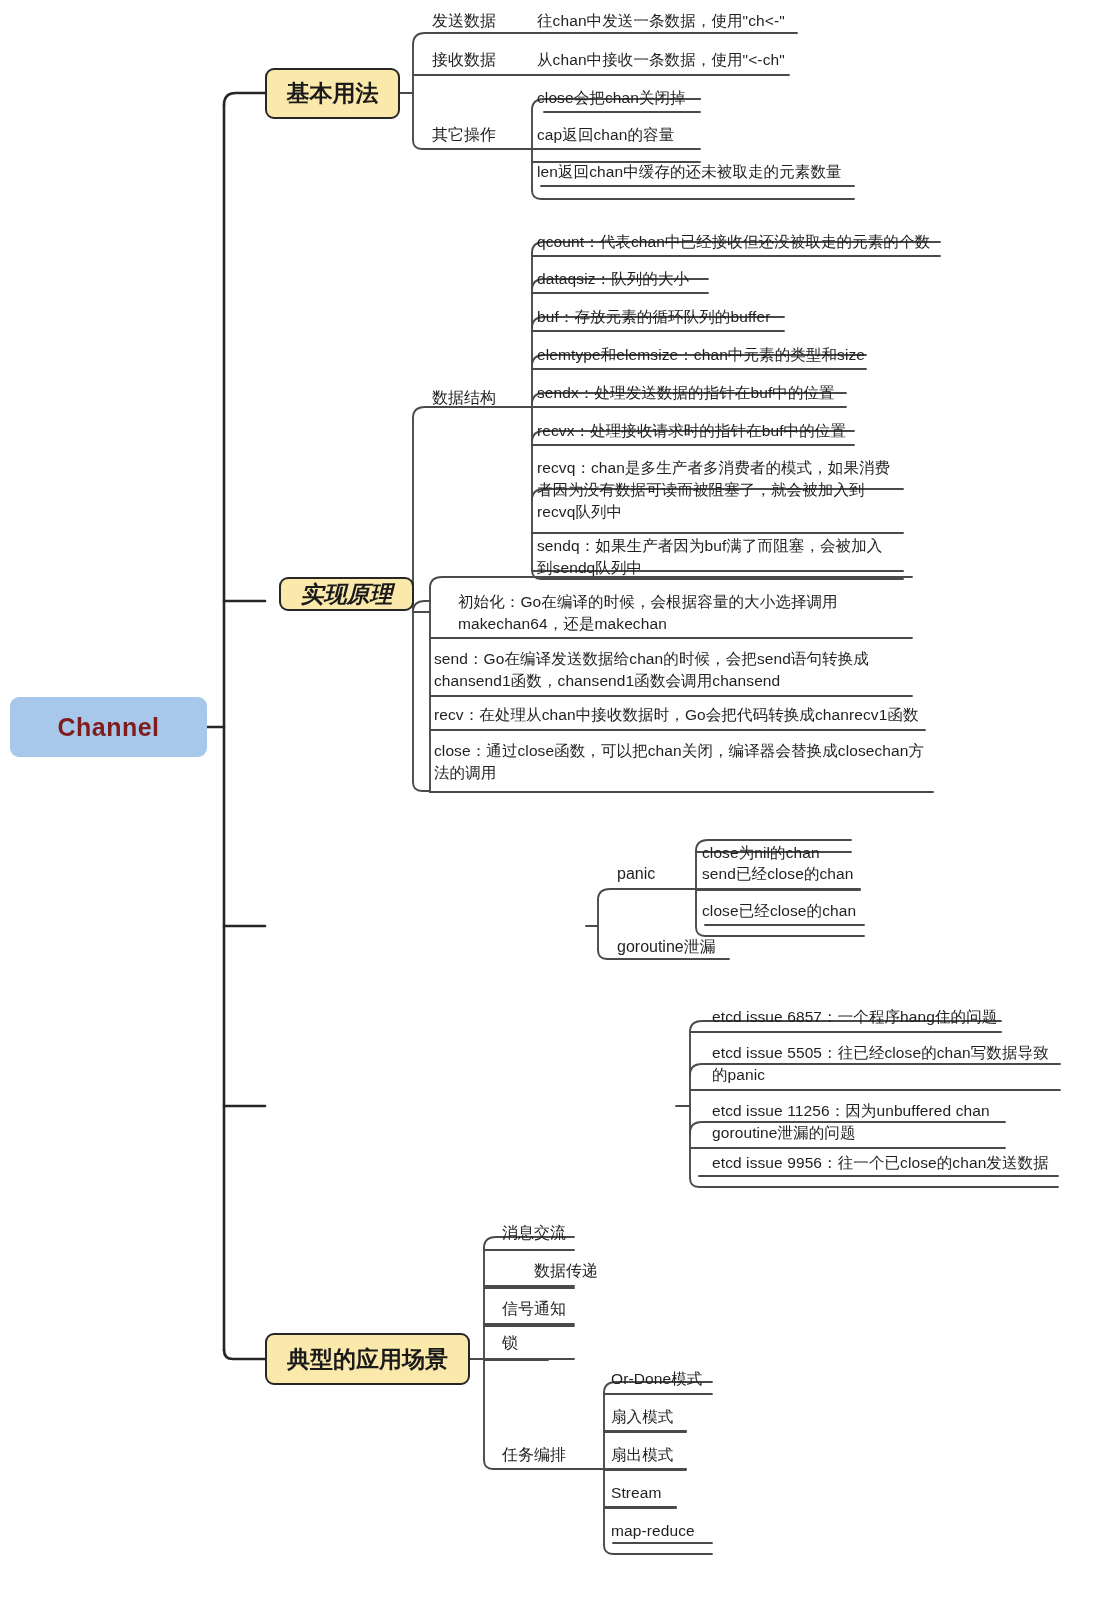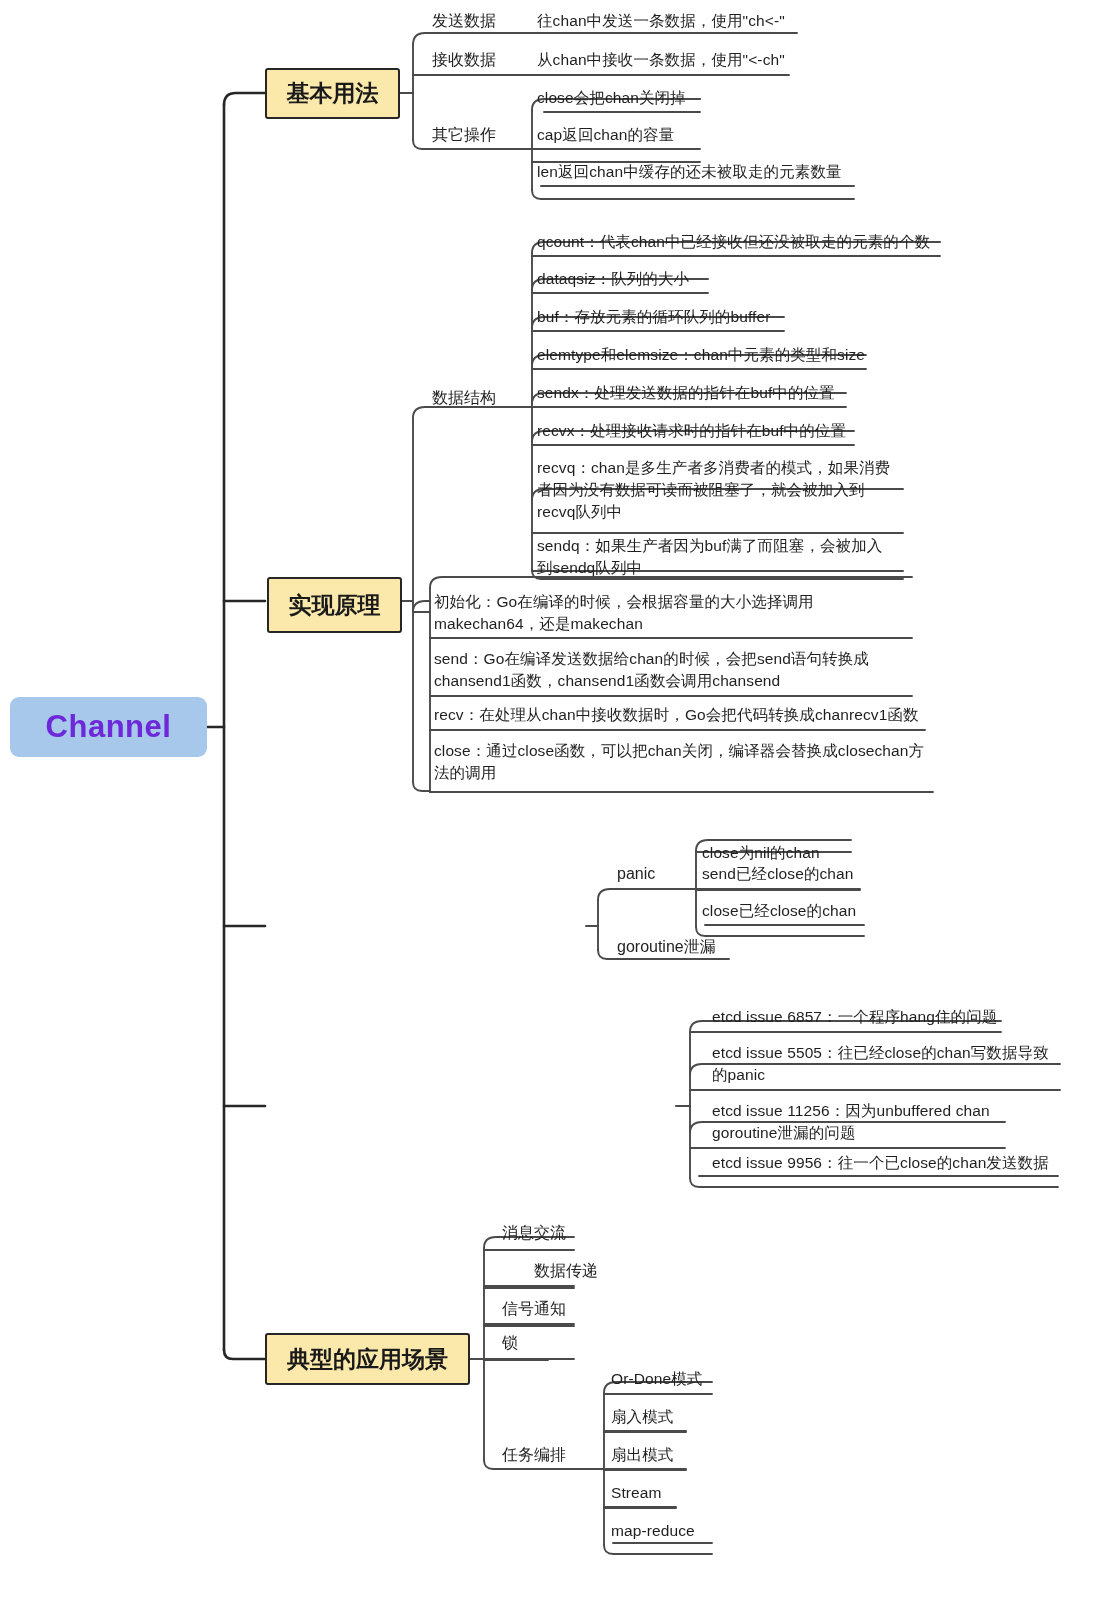--- a/index.html
+++ b/index.html
@@ -26,30 +26,30 @@
   .node{
     position:absolute;
     box-sizing:border-box;
     display:flex;
     align-items:center;
     justify-content:center;
     white-space:nowrap;
   }
   .root{
     background:#a7c8ea;
-    color:#6d28d9;
+    color:#7f1d1d;
     border-radius:9px;
-    font-size:31px;
+    font-size:25px;
     font-weight:bold;
     letter-spacing:.5px;
   }
   .topic{
     background:#fbe9ac;
     border:2.5px solid #262626;
-    border-radius:3px;
+    border-radius:9px;
     color:#1a1a1a;
     font-size:23px;
     font-weight:bold;
     padding:0 32px;
   }
   
   .leaf{
     position:absolute;
     box-sizing:border-box;
     color:#1f1f1f;
@@ -200,21 +200,21 @@
   </svg>
 
   <div class="node root" style="left:10px; top:697px; width:197px; height:60px;">
     <span>Channel</span>
   </div>
 
   <div class="node topic" style="left:265px; top:68px; width:135px; height:51px;">
     <span>基本用法</span>
   </div>
 
-  <div class="node topic" style="left:267px; top:577px; width:135px; height:56px;">
+  <div class="node topic" style="left:279px; top:577px; width:135px; height:34px;font-style:italic;">
     <span>实现原理</span>
   </div>
 
 
 
   <div class="node topic" style="left:265px; top:1333px; width:205px; height:52px;">
     <span>典型的应用场景</span>
   </div>
 
   <div class="mid" style="left:432px; top:10px;">发送数据</div>
@@ -234,21 +234,21 @@
   <div class="leaf" style="left:537px; top:306px;">buf：存放元素的循环队列的buffer</div>
   <div class="leaf" style="left:537px; top:344px;">elemtype和elemsize：chan中元素的类型和size</div>
   <div class="leaf" style="left:537px; top:382px;">sendx：处理发送数据的指针在buf中的位置</div>
   <div class="leaf" style="left:537px; top:420px;">recvx：处理接收请求时的指针在buf中的位置</div>
   <div class="leaf" style="left:537px; top:457px; width:366px;">recvq：chan是多生产者多消费者的模式，如果消费
 者因为没有数据可读而被阻塞了，就会被加入到
 recvq队列中</div>
   <div class="leaf" style="left:537px; top:535px; width:366px;">sendq：如果生产者因为buf满了而阻塞，会被加入
 到sendq队列中</div>
 
-  <div class="leaf" style="left:434px; top:591px; width:480px;">初始化：Go在编译的时候，会根据容量的大小选择调用
+  <div class="leaf" style="left:458px; top:591px; width:480px;">初始化：Go在编译的时候，会根据容量的大小选择调用
 makechan64，还是makechan</div>
   <div class="leaf" style="left:434px; top:648px; width:480px;">send：Go在编译发送数据给chan的时候，会把send语句转换成
 chansend1函数，chansend1函数会调用chansend</div>
   <div class="leaf" style="left:434px; top:704px; width:495px;">recv：在处理从chan中接收数据时，Go会把代码转换成chanrecv1函数</div>
   <div class="leaf" style="left:434px; top:740px; width:500px;">close：通过close函数，可以把chan关闭，编译器会替换成closechan方
 法的调用</div>
 
   <div class="mid" style="left:617px; top:863px;">panic</div>
   <div class="mid" style="left:617px; top:936px;">goroutine泄漏</div>
 

